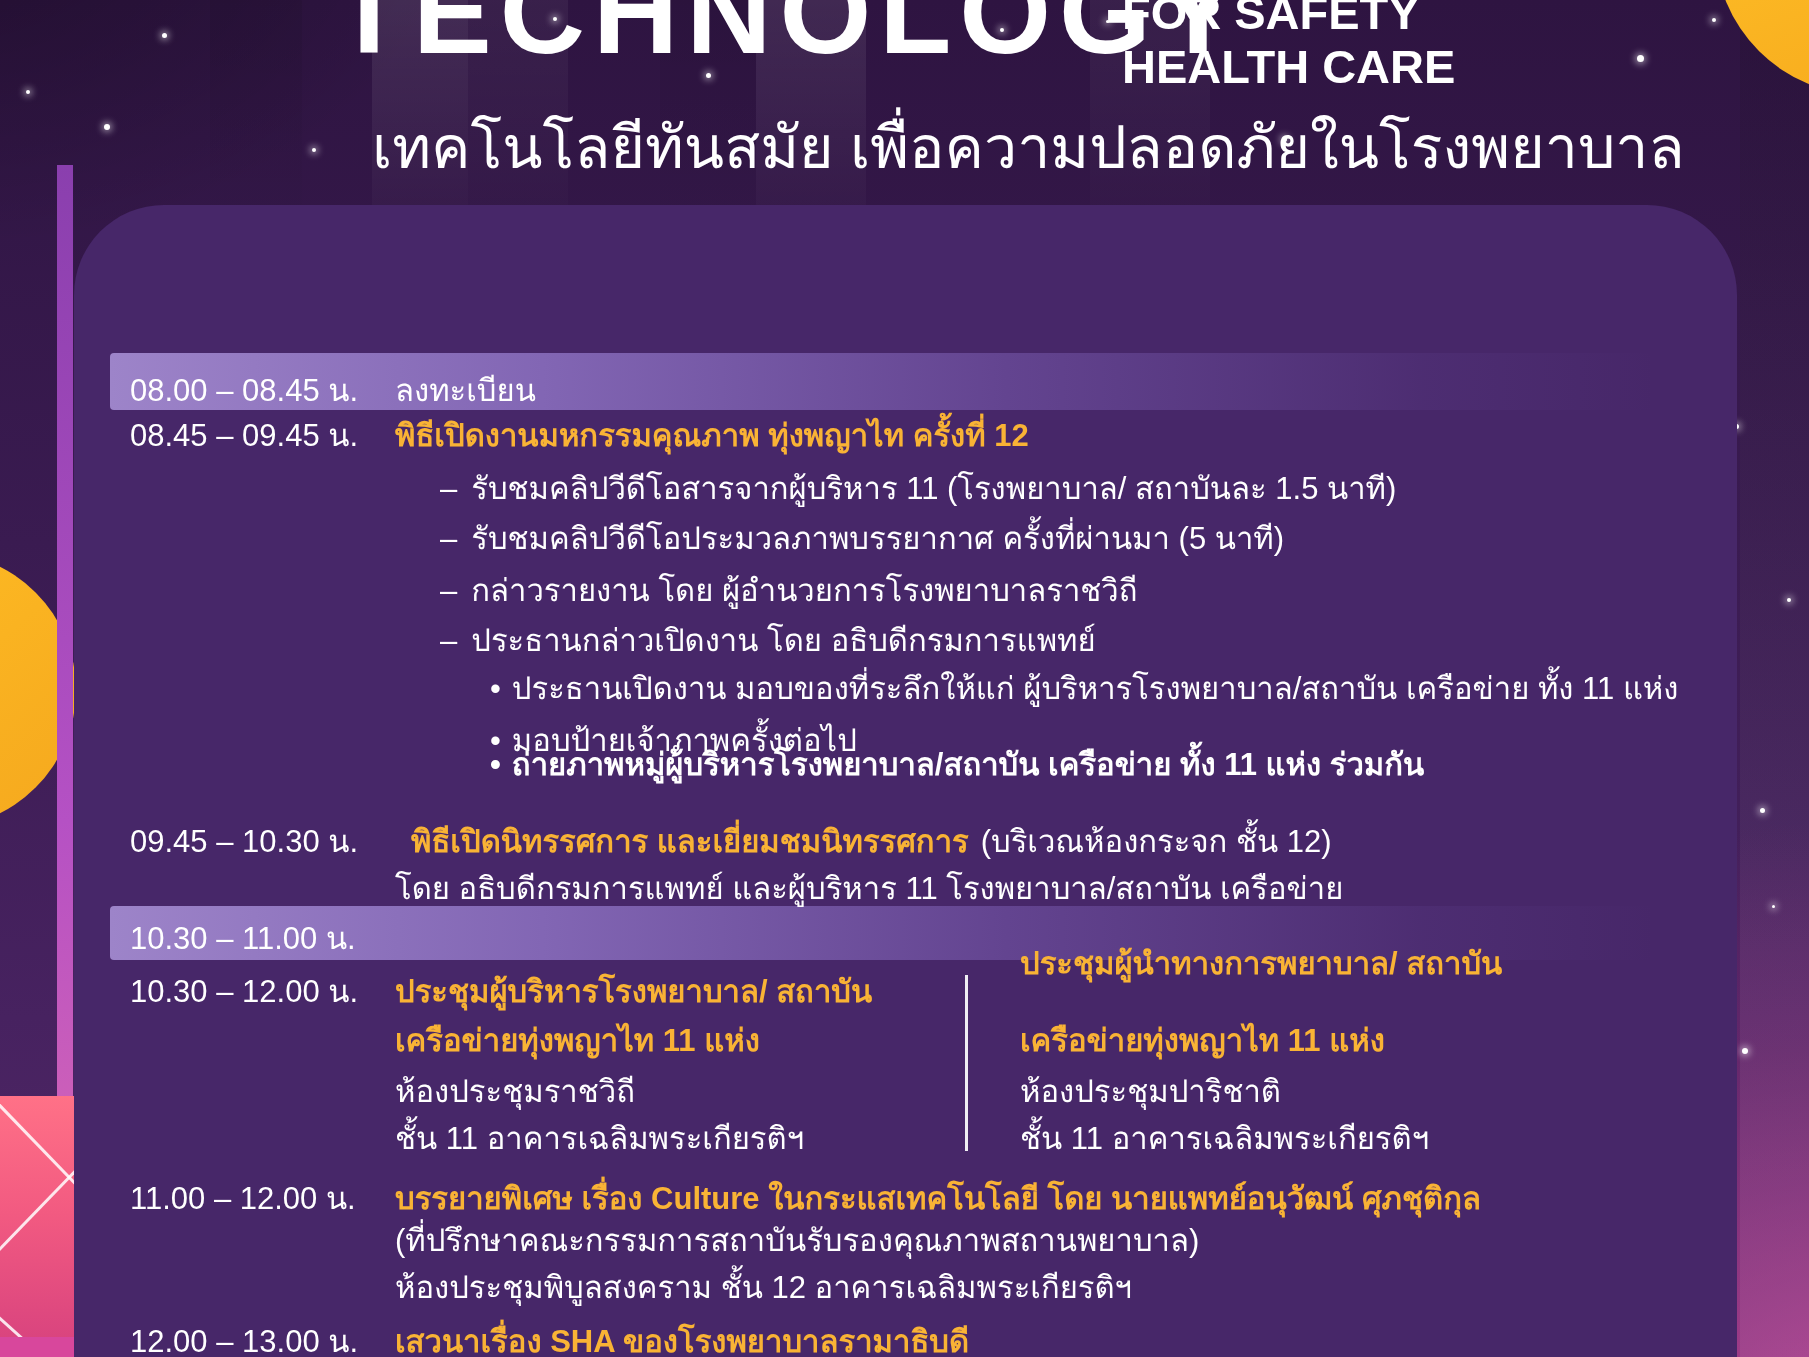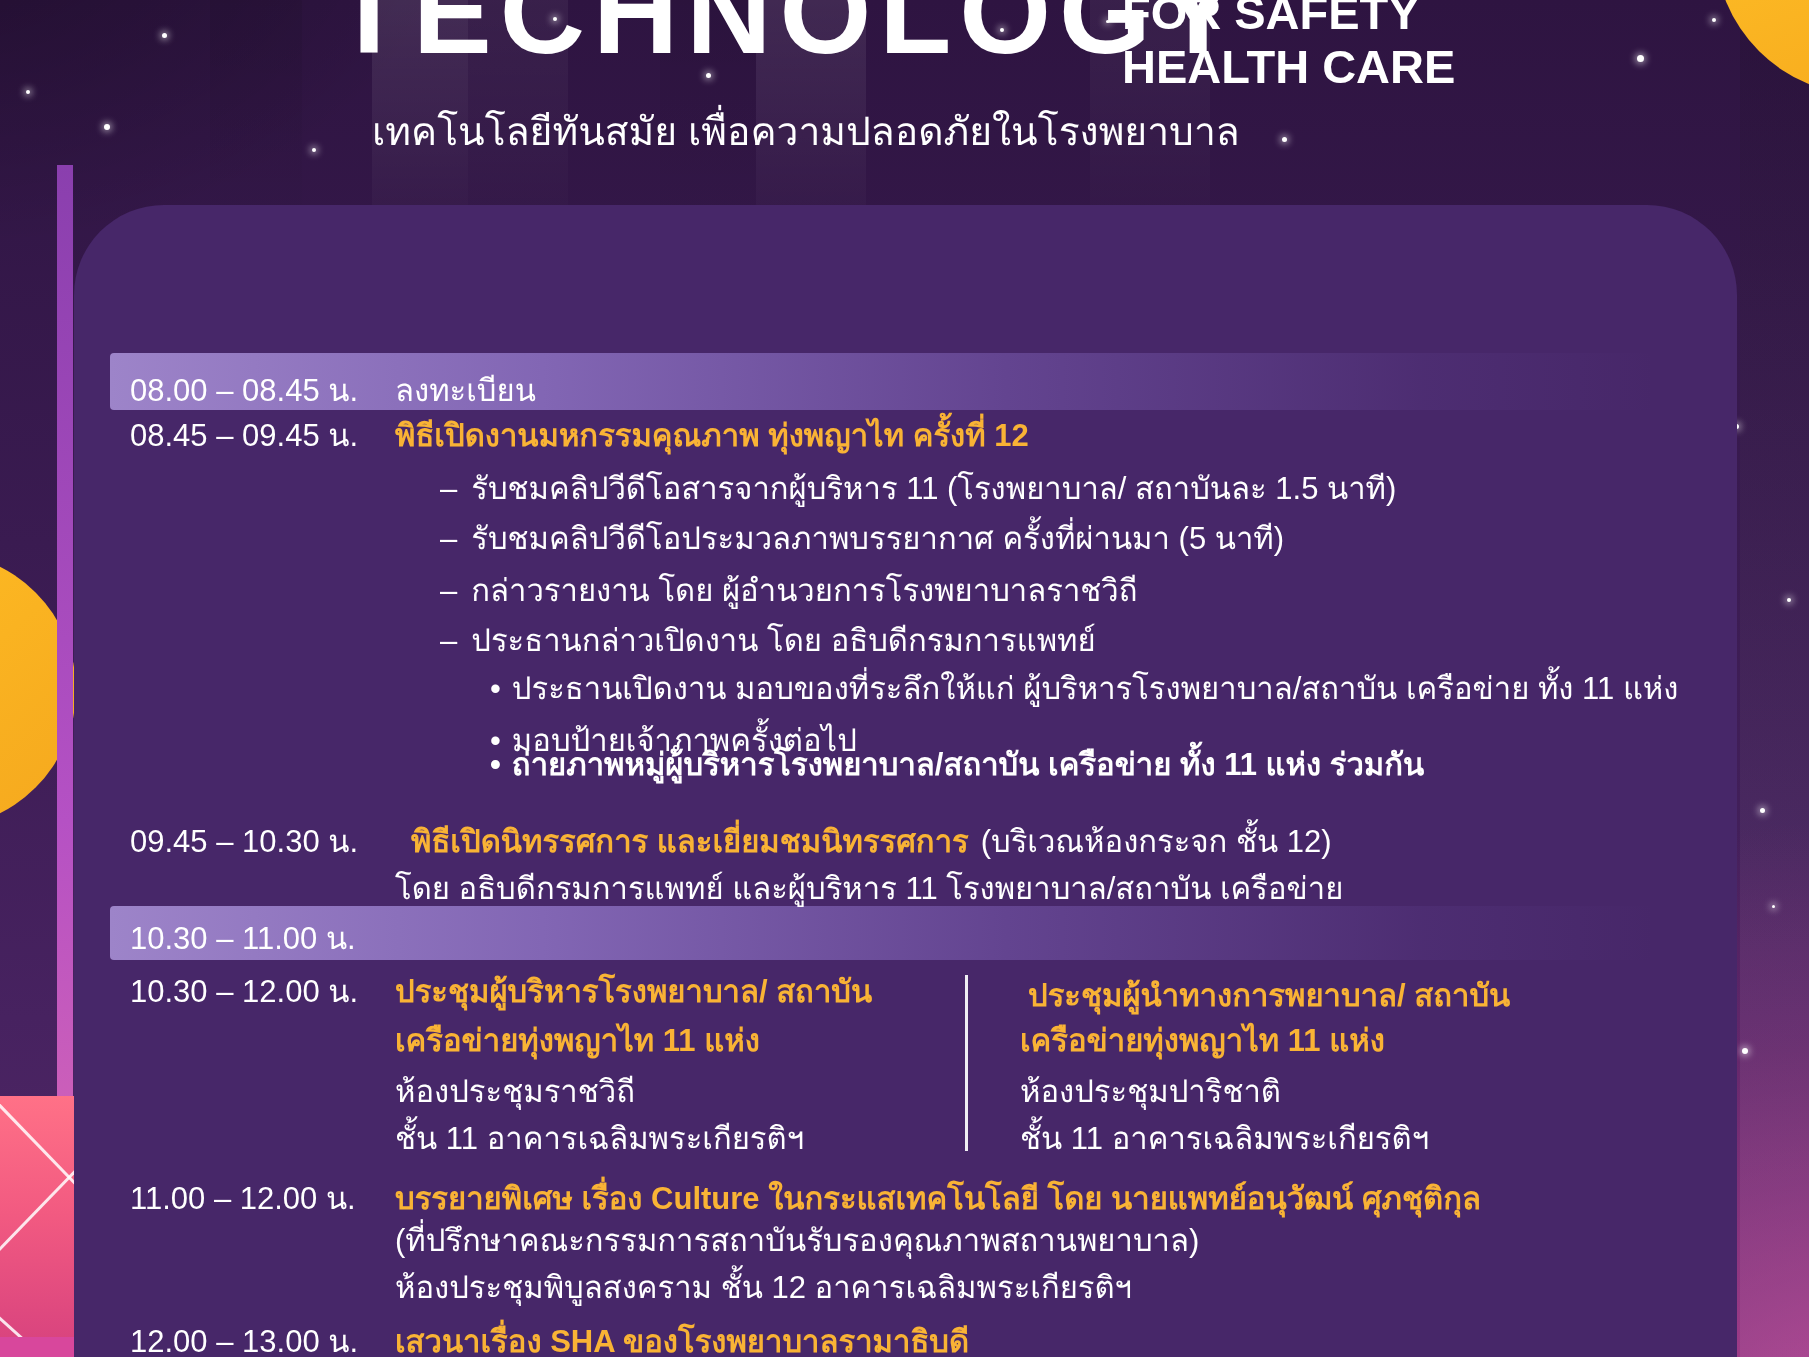--- a/index.html
+++ b/index.html
@@ -25,21 +25,21 @@
         background:linear-gradient(180deg,#8a3fae,#b551c4 55%,#e06bb0);}
   .pink-block{position:absolute;left:0;top:1096px;width:74px;height:261px;overflow:hidden;
         background:linear-gradient(180deg,#ff7187 0%,#f25a81 45%,#d6417e 100%);}
   .pink-line{position:absolute;width:260px;height:3px;background:rgba(255,255,255,.85);}
   .pink-bottom{position:absolute;left:0;top:1337px;width:74px;height:20px;background:#d8479c;}
   
   .h-title{position:absolute;left:333px;top:-56px;font-size:118px;font-weight:700;
         letter-spacing:8px;color:#fff;white-space:nowrap;}
   .h-side{position:absolute;left:1122px;top:-14px;font-size:47px;font-weight:700;
         line-height:54px;color:#fff;white-space:nowrap;}
-  .h-sub{position:absolute;left:372px;top:100px;font-size:39px;color:#fff;white-space:nowrap;}
+  .h-sub{position:absolute;left:372px;top:100px;font-size:59px;color:#fff;white-space:nowrap;}
   
   .panel{position:absolute;left:74px;top:205px;width:1663px;height:1200px;
         background:#472769;border-radius:90px 90px 0 0;}
   .date{position:absolute;left:0;top:22px;width:100%;text-align:center;
         font-size:60px;font-weight:700;color:#FFC232;}
   .band{position:absolute;left:36px;width:1545px;border-radius:4px;
         background:linear-gradient(90deg,#9d84c9 0%,#8266b4 28%,rgba(122,92,176,.55) 58%,rgba(110,80,165,.15) 85%,rgba(110,80,165,0) 100%);}
   .band1{top:148px;height:57px;}
   .band2{top:701px;height:54px;}
   .line{position:absolute;font-size:31px;line-height:1.25;white-space:nowrap;color:#fff;}
@@ -130,21 +130,21 @@
     <div class="line t" style="top:715px;">10.30 – 11.00 น.</div>
 
     <div class="line t" style="top:768px;">10.30 – 12.00 น.</div>
     <div class="vdiv"></div>
 
     <div class="line c yellow" style="top:768px;">ประชุมผู้บริหารโรงพยาบาล/ สถาบัน</div>
     <div class="line c yellow" style="top:817px;">เครือข่ายทุ่งพญาไท 11 แห่ง</div>
     <div class="line c" style="top:868px;">ห้องประชุมราชวิถี</div>
     <div class="line c" style="top:915px;">ชั้น 11 อาคารเฉลิมพระเกียรติฯ</div>
 
-    <div class="line rcol yellow" style="top:772px;margin-left:8px;">ประชุมผู้นำทางการพยาบาล/ สถาบัน</div>
+    <div class="line rcol yellow" style="top:740px;">ประชุมผู้นำทางการพยาบาล/ สถาบัน</div>
     <div class="line rcol yellow" style="top:817px;">เครือข่ายทุ่งพญาไท 11 แห่ง</div>
     <div class="line rcol" style="top:868px;">ห้องประชุมปาริชาติ</div>
     <div class="line rcol" style="top:915px;">ชั้น 11 อาคารเฉลิมพระเกียรติฯ</div>
 
     <div class="line t" style="top:975px;">11.00 – 12.00 น.</div>
     <div class="line c yellow" style="top:975px;">บรรยายพิเศษ เรื่อง Culture ในกระแสเทคโนโลยี โดย นายแพทย์อนุวัฒน์ ศุภชุติกุล</div>
     <div class="line c" style="top:1017px;">(ที่ปรึกษาคณะกรรมการสถาบันรับรองคุณภาพสถานพยาบาล)</div>
     <div class="line c" style="top:1064px;">ห้องประชุมพิบูลสงคราม ชั้น 12 อาคารเฉลิมพระเกียรติฯ</div>
 
     <div class="line t" style="top:1118px;">12.00 – 13.00 น.</div>

